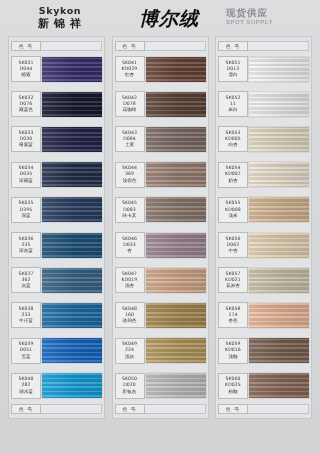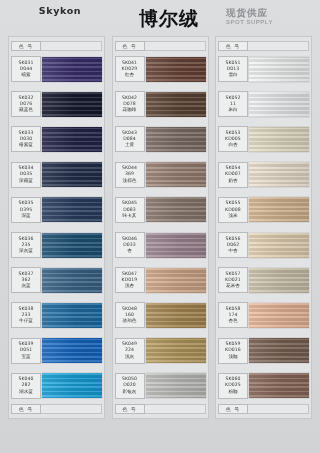--- a/index.html
+++ b/index.html
@@ -57,20 +57,21 @@
     flex: 1;
     text-align: center;
     padding-top: 6px;
   }
   .main-title {
     font-size: 19px;
     font-weight: bold;
     letter-spacing: 1px;
     color: #101010;
     line-height: 22px;
+    font-style: italic;
   }
   .supply {
     width: 86px;
     text-align: left;
     padding-top: 5px;
   }
   .supply-cn {
     font-size: 9.5px;
     font-weight: bold;
     letter-spacing: 1px;
@@ -201,20 +202,21 @@
   }
 </style>
 </head>
 <body>
 
 <div class="page">
 
   <div class="header">
     <div class="brand">
       <div class="brand-latin">Skykon</div>
+      <div class="brand-cn">新锦祥</div>
     </div>
     <div class="title-wrap">
       <div class="main-title">博尔绒</div>
     </div>
     <div class="supply">
       <div class="supply-cn">现货供应</div>
       <div class="supply-en">SPOT SUPPLY</div>
     </div>
   </div>
 

